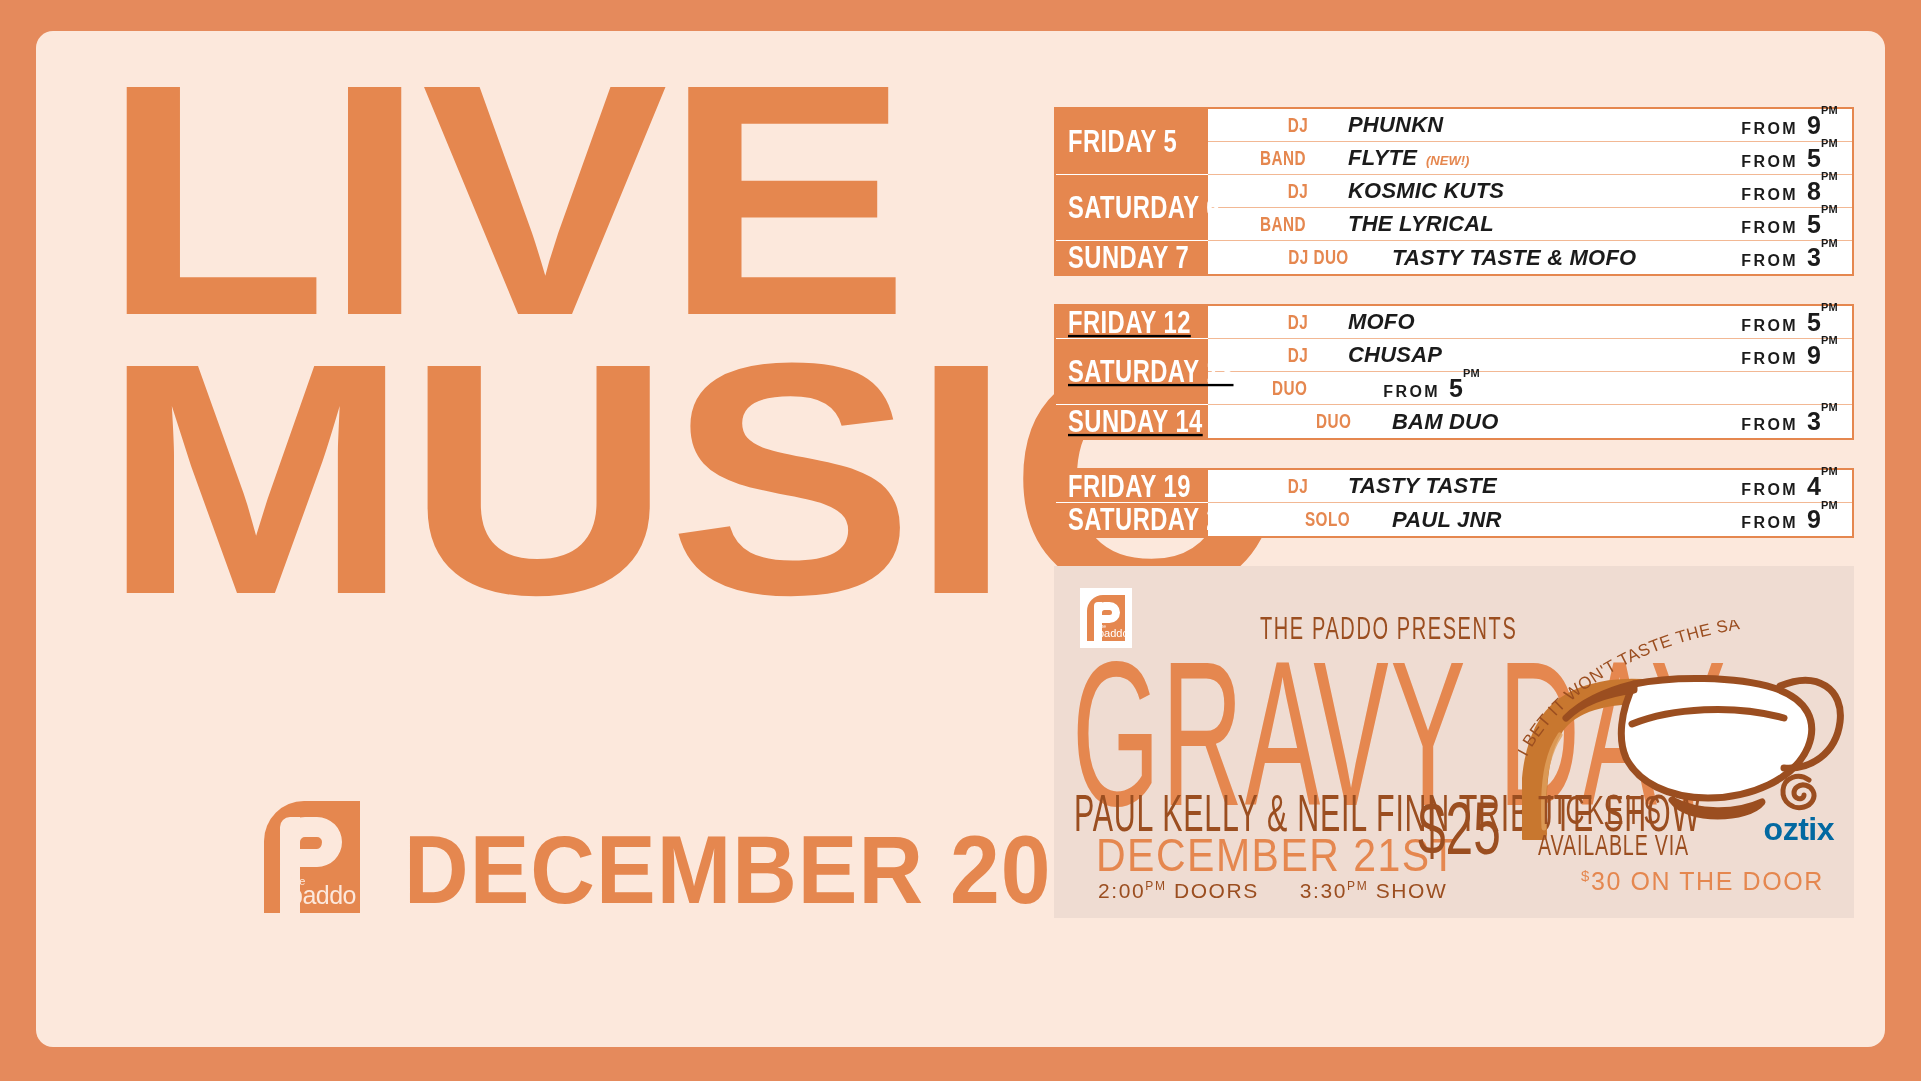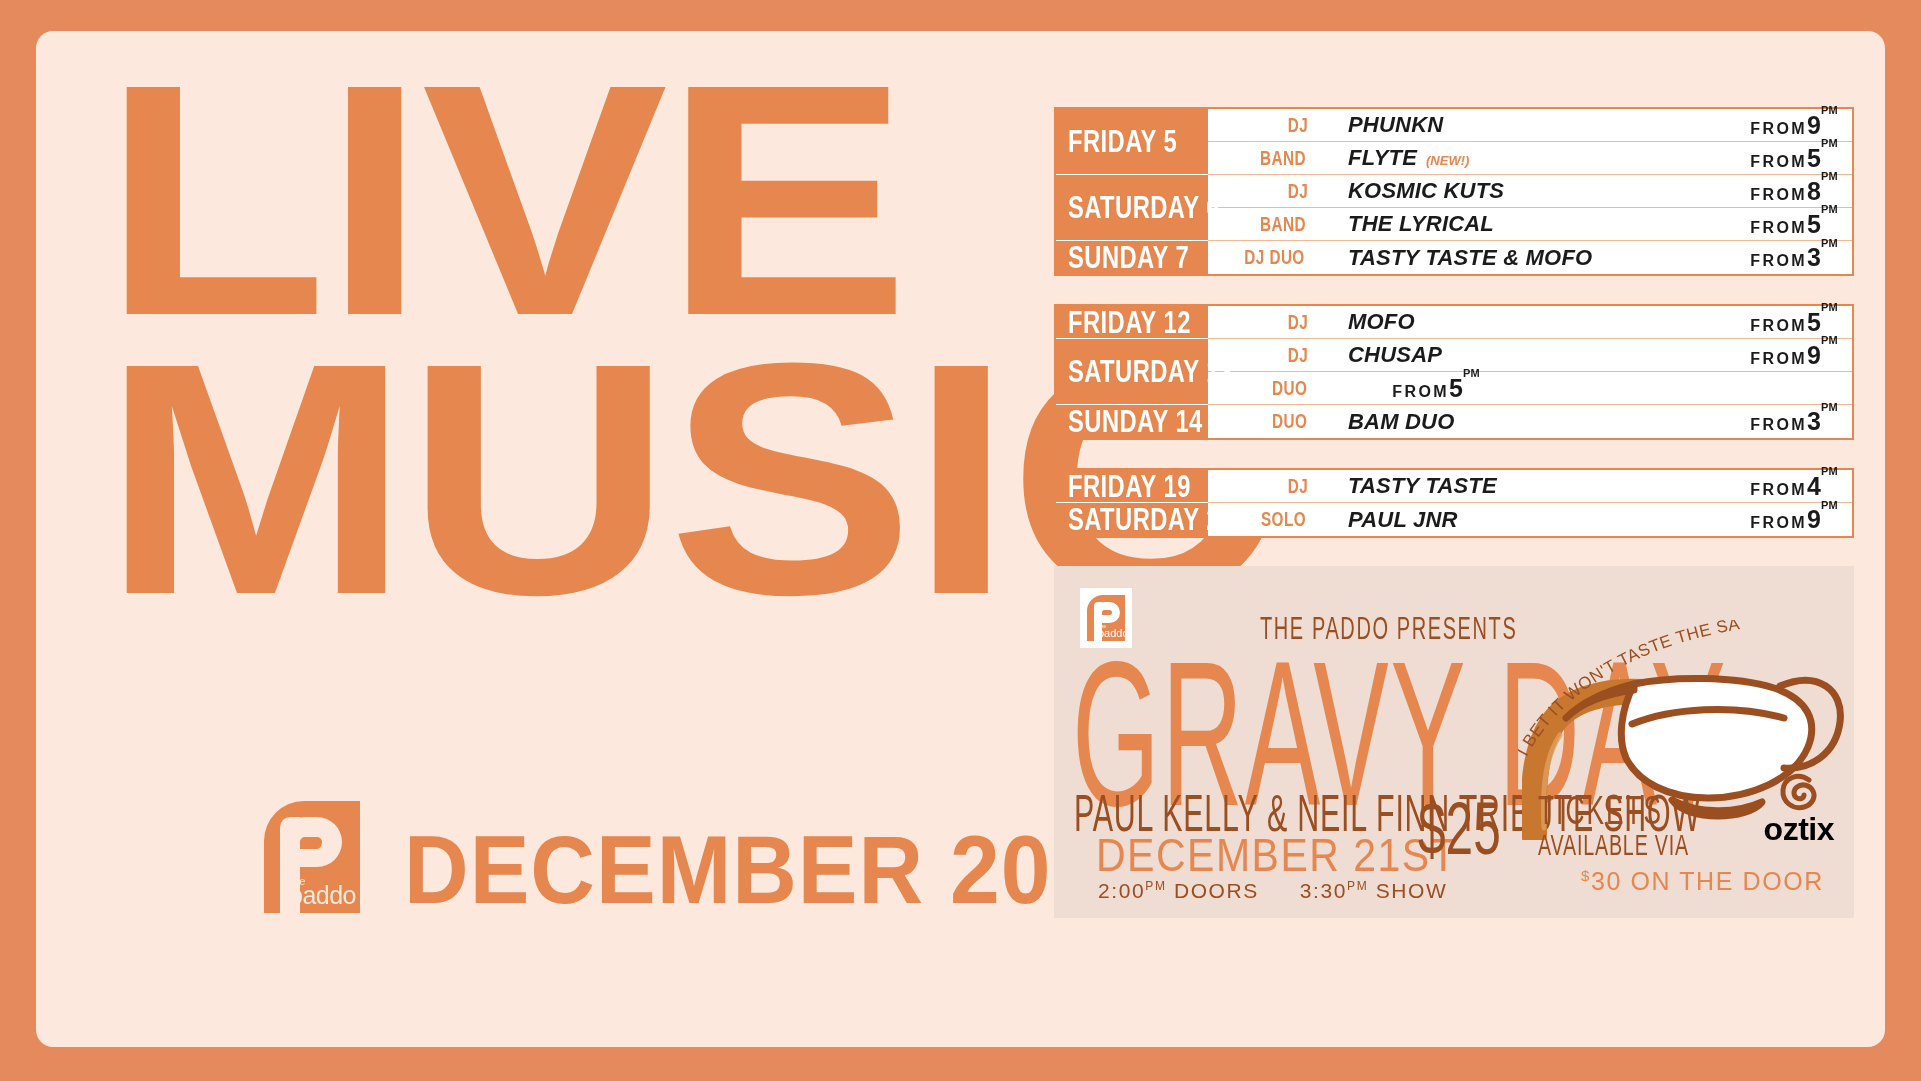--- a/index.html
+++ b/index.html
@@ -118,21 +118,21 @@
   .day-cell span{ display:block; transform:scaleX(.88) scaleY(1.18); transform-origin:left center; white-space:nowrap;}
   .day-cell.last{ border-bottom:none; }
 
   .slots{ flex:1; display:flex; flex-direction:column; }
   .slot{
     display:flex; align-items:center;
     height:33px;
     border-bottom:1px solid #F2B894;
     background:#fff;
   }
-  .slot.last{ border-bottom:none; }
+  .slot.last{ border-bottom:none;padding-left:44px; }
 
   .act-type{
     width:118px; flex:none; text-align:right; padding-right:16px;
     color:#E5874F;
     font-family:"Liberation Sans Narrow","Liberation Sans",sans-serif;
     font-weight:bold; font-size:18px; letter-spacing:.5px;
   }
   .act-type span{ display:inline-block; transform:scaleX(.85) scaleY(1.15);}
   .act-name{
     flex:1; padding-left:22px;
@@ -141,21 +141,21 @@
     font-weight:bold; font-style:italic;
     font-size:22px; letter-spacing:.2px;
     white-space:nowrap;
   }
   .act-new{
     color:#E5874F; font-size:13px; font-style:italic; font-weight:bold;
     margin-left:9px; letter-spacing:0;
   }
   .time-cell{
     width:168px; flex:none; padding-right:14px;
-    display:flex; align-items:baseline; justify-content:flex-end; 
+    display:flex; align-items:baseline; justify-content:flex-end; gap:9px;
     color:#1b1b1b;
   }
   .time-from{
     font-family:"Liberation Sans",sans-serif;
     font-size:16px; font-weight:bold; letter-spacing:2.4px;
   }
   .time-hour{
     font-family:"Liberation Sans",sans-serif;
     font-size:25px; font-weight:bold; position:relative;
   }
@@ -263,21 +263,21 @@
     font-family:"Liberation Sans Narrow","Liberation Sans",sans-serif;
     font-size:24px; letter-spacing:1px;
     transform:scaleX(.82) scaleY(1.25); transform-origin:left bottom; display:block;
     margin-top:5px;
   }
   #oztix{
     position:absolute; right:20px; bottom:70px;
     display:flex; flex-direction:column; align-items:center;
   }
   #oztix-word{
-    color:#000000; font-family:"Liberation Sans",sans-serif;
+    color:#0369a1; font-family:"Liberation Sans",sans-serif;
     font-weight:bold; font-size:32px; letter-spacing:-.5px; margin-top:-2px;
   }
   #door-price{
     position:absolute; right:30px; bottom:22px;
     color:#E5874F; font-family:"Liberation Sans",sans-serif;
     font-size:25px; letter-spacing:1.6px; white-space:nowrap;
   }
   #door-price sup{ font-size:15px; }
 </style>
 </head>
@@ -358,21 +358,21 @@
                   <div class="time-cell">
                     <span class="time-from">FROM</span>
                     <span class="time-hour">3<span class="time-suffix">PM</span></span>
                   </div>
                 </div>
               </div>
             </div>
           </div>
           <div class="sched-block">
             <div class="sched-row">
-              <div style="flex: 0 0 auto; display: flex; flex-direction: column;">
+              <div style="flex: 0 0 auto; display: flex; flex-direction: column; text-decoration: underline;">
                 <div class="day-cell" style="height: 33px;">
                   <span>FRIDAY 12</span>
                 </div>
                 <div class="day-cell" style="height: 66px;">
                   <span>SATURDAY 13</span>
                 </div>
                 <div class="day-cell last" style="height: 33px;">
                   <span>SUNDAY 14</span>
                 </div>
               </div>

